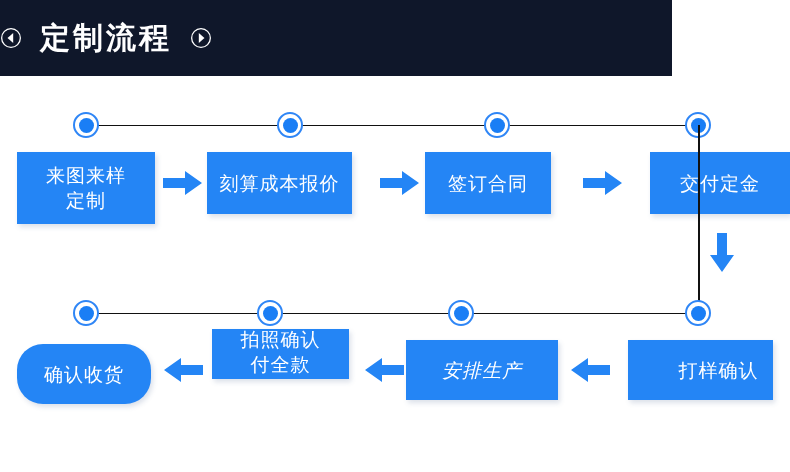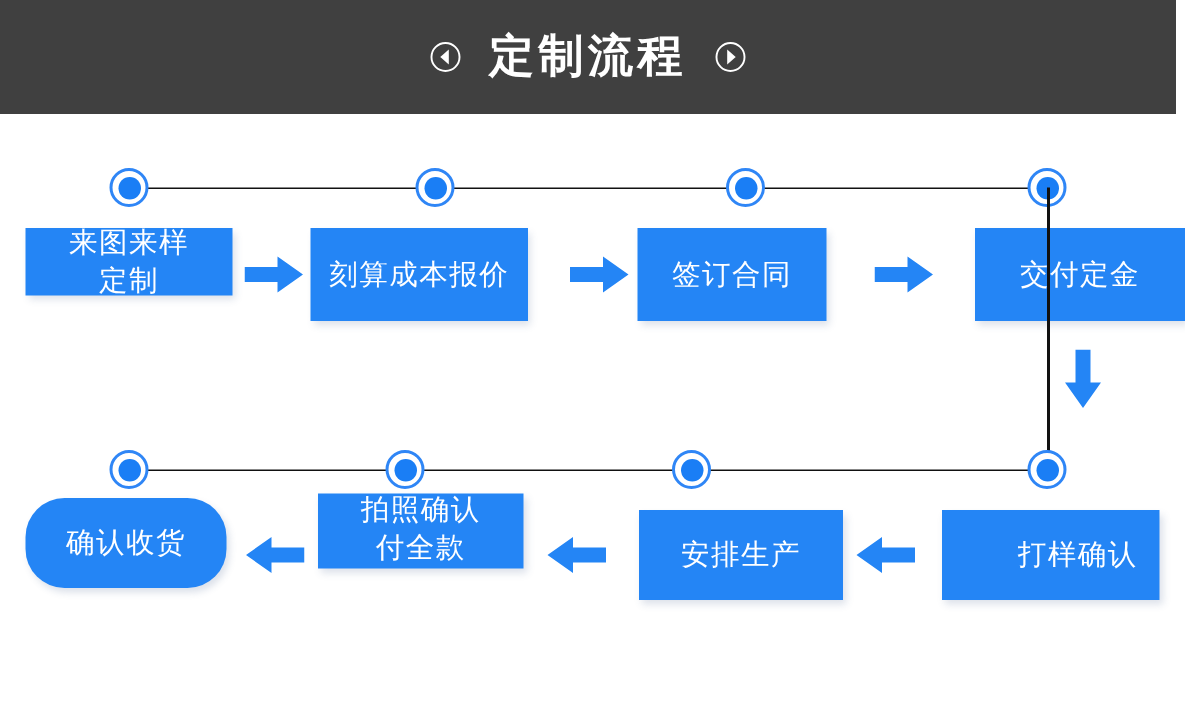--- a/index.html
+++ b/index.html
@@ -16,26 +16,26 @@
     height: 472px;
     background: #ffffff;
     overflow: hidden;
   }
 
   
   .header-bar {
     position: absolute;
     left: 0;
     top: 0;
-    width: 784px;
+    width: 672px;
     height: 76px;
-    background: #404040;
-    display: flex;
-    align-items: center;
-    justify-content: center;
+    background: #0f172a;
+    display: flex;
+    align-items: center;
+    justify-content: flex-start;
   }
   .header-inner {
     display: flex;
     align-items: center;
     gap: 18px;
   }
   .deco-icon {
     width: 22px;
     height: 22px;
     flex: 0 0 auto;
@@ -136,21 +136,21 @@
 
   <div class="flow-area">
 
     <div class="rail" style="left:86px; top:49px; width:612px;"></div>
 
     <div class="node-dot" style="left:86px; top:49px;"></div>
     <div class="node-dot" style="left:290px; top:49px;"></div>
     <div class="node-dot" style="left:497px; top:49px;"></div>
     <div class="node-dot" style="left:698px; top:49px;"></div>
 
-    <div class="step-box" style="left:17px; top:76px; width:138px; height:45px;">来图来样
+    <div class="step-box" style="left:17px; top:76px; width:138px; height:72px;">来图来样
 定制</div>
 
     <div class="step-box" style="left:207px; top:76px; width:145px; height:62px;">刻算成本报价</div>
 
     <div class="step-box" style="left:425px; top:76px; width:126px; height:62px;">签订合同</div>
 
     <div class="step-box" style="left:650px; top:76px; width:140px; height:62px;">交付定金</div>
 
     <svg class="arrow" style="left:163px; top:93px;" width="40" height="28" viewBox="0 0 40 28">
       <path d="M0 9 L22 9 L22 2 L39 14 L22 26 L22 19 L0 19 Z" fill="#2485f5"></path>
@@ -168,26 +168,26 @@
       <path d="M9 0 L19 0 L19 22 L26 22 L14 39 L2 22 L9 22 Z" fill="#2485f5"></path>
     </svg>
 
     <div class="rail" style="left:86px; top:237px; width:612px;"></div>
 
     <div class="node-dot" style="left:86px; top:237px;"></div>
     <div class="node-dot" style="left:270px; top:237px;"></div>
     <div class="node-dot" style="left:461px; top:237px;"></div>
     <div class="node-dot" style="left:698px; top:237px;"></div>
 
-    <div class="step-box" style="left:17px; top:256px; width:134px; height:60px;border-radius:26px;">确认收货</div>
+    <div class="step-box" style="left:17px; top:268px; width:134px; height:60px;border-radius:26px;">确认收货</div>
 
     <div class="step-box" style="left:212px; top:253px; width:137px; height:50px;font-family:Liberation Mono, monospace;">拍照确认
 付全款</div>
 
-    <div class="step-box" style="left:426px; top:264px; width:136px; height:60px;">安排生产</div>
+    <div class="step-box" style="left:406px; top:264px; width:152px; height:60px;font-style:italic;">安排生产</div>
 
     <div class="step-box" style="left:628px; top:264px; width:145px; height:60px;padding-left:36px;">打样确认</div>
 
     <svg class="arrow" style="left:163px; top:280px;" width="40" height="28" viewBox="0 0 40 28">
       <path d="M40 9 L18 9 L18 2 L1 14 L18 26 L18 19 L40 19 Z" fill="#2485f5"></path>
     </svg>
     <svg class="arrow" style="left:364px; top:280px;" width="40" height="28" viewBox="0 0 40 28">
       <path d="M40 9 L18 9 L18 2 L1 14 L18 26 L18 19 L40 19 Z" fill="#2485f5"></path>
     </svg>
     <svg class="arrow" style="left:570px; top:280px;" width="40" height="28" viewBox="0 0 40 28">

